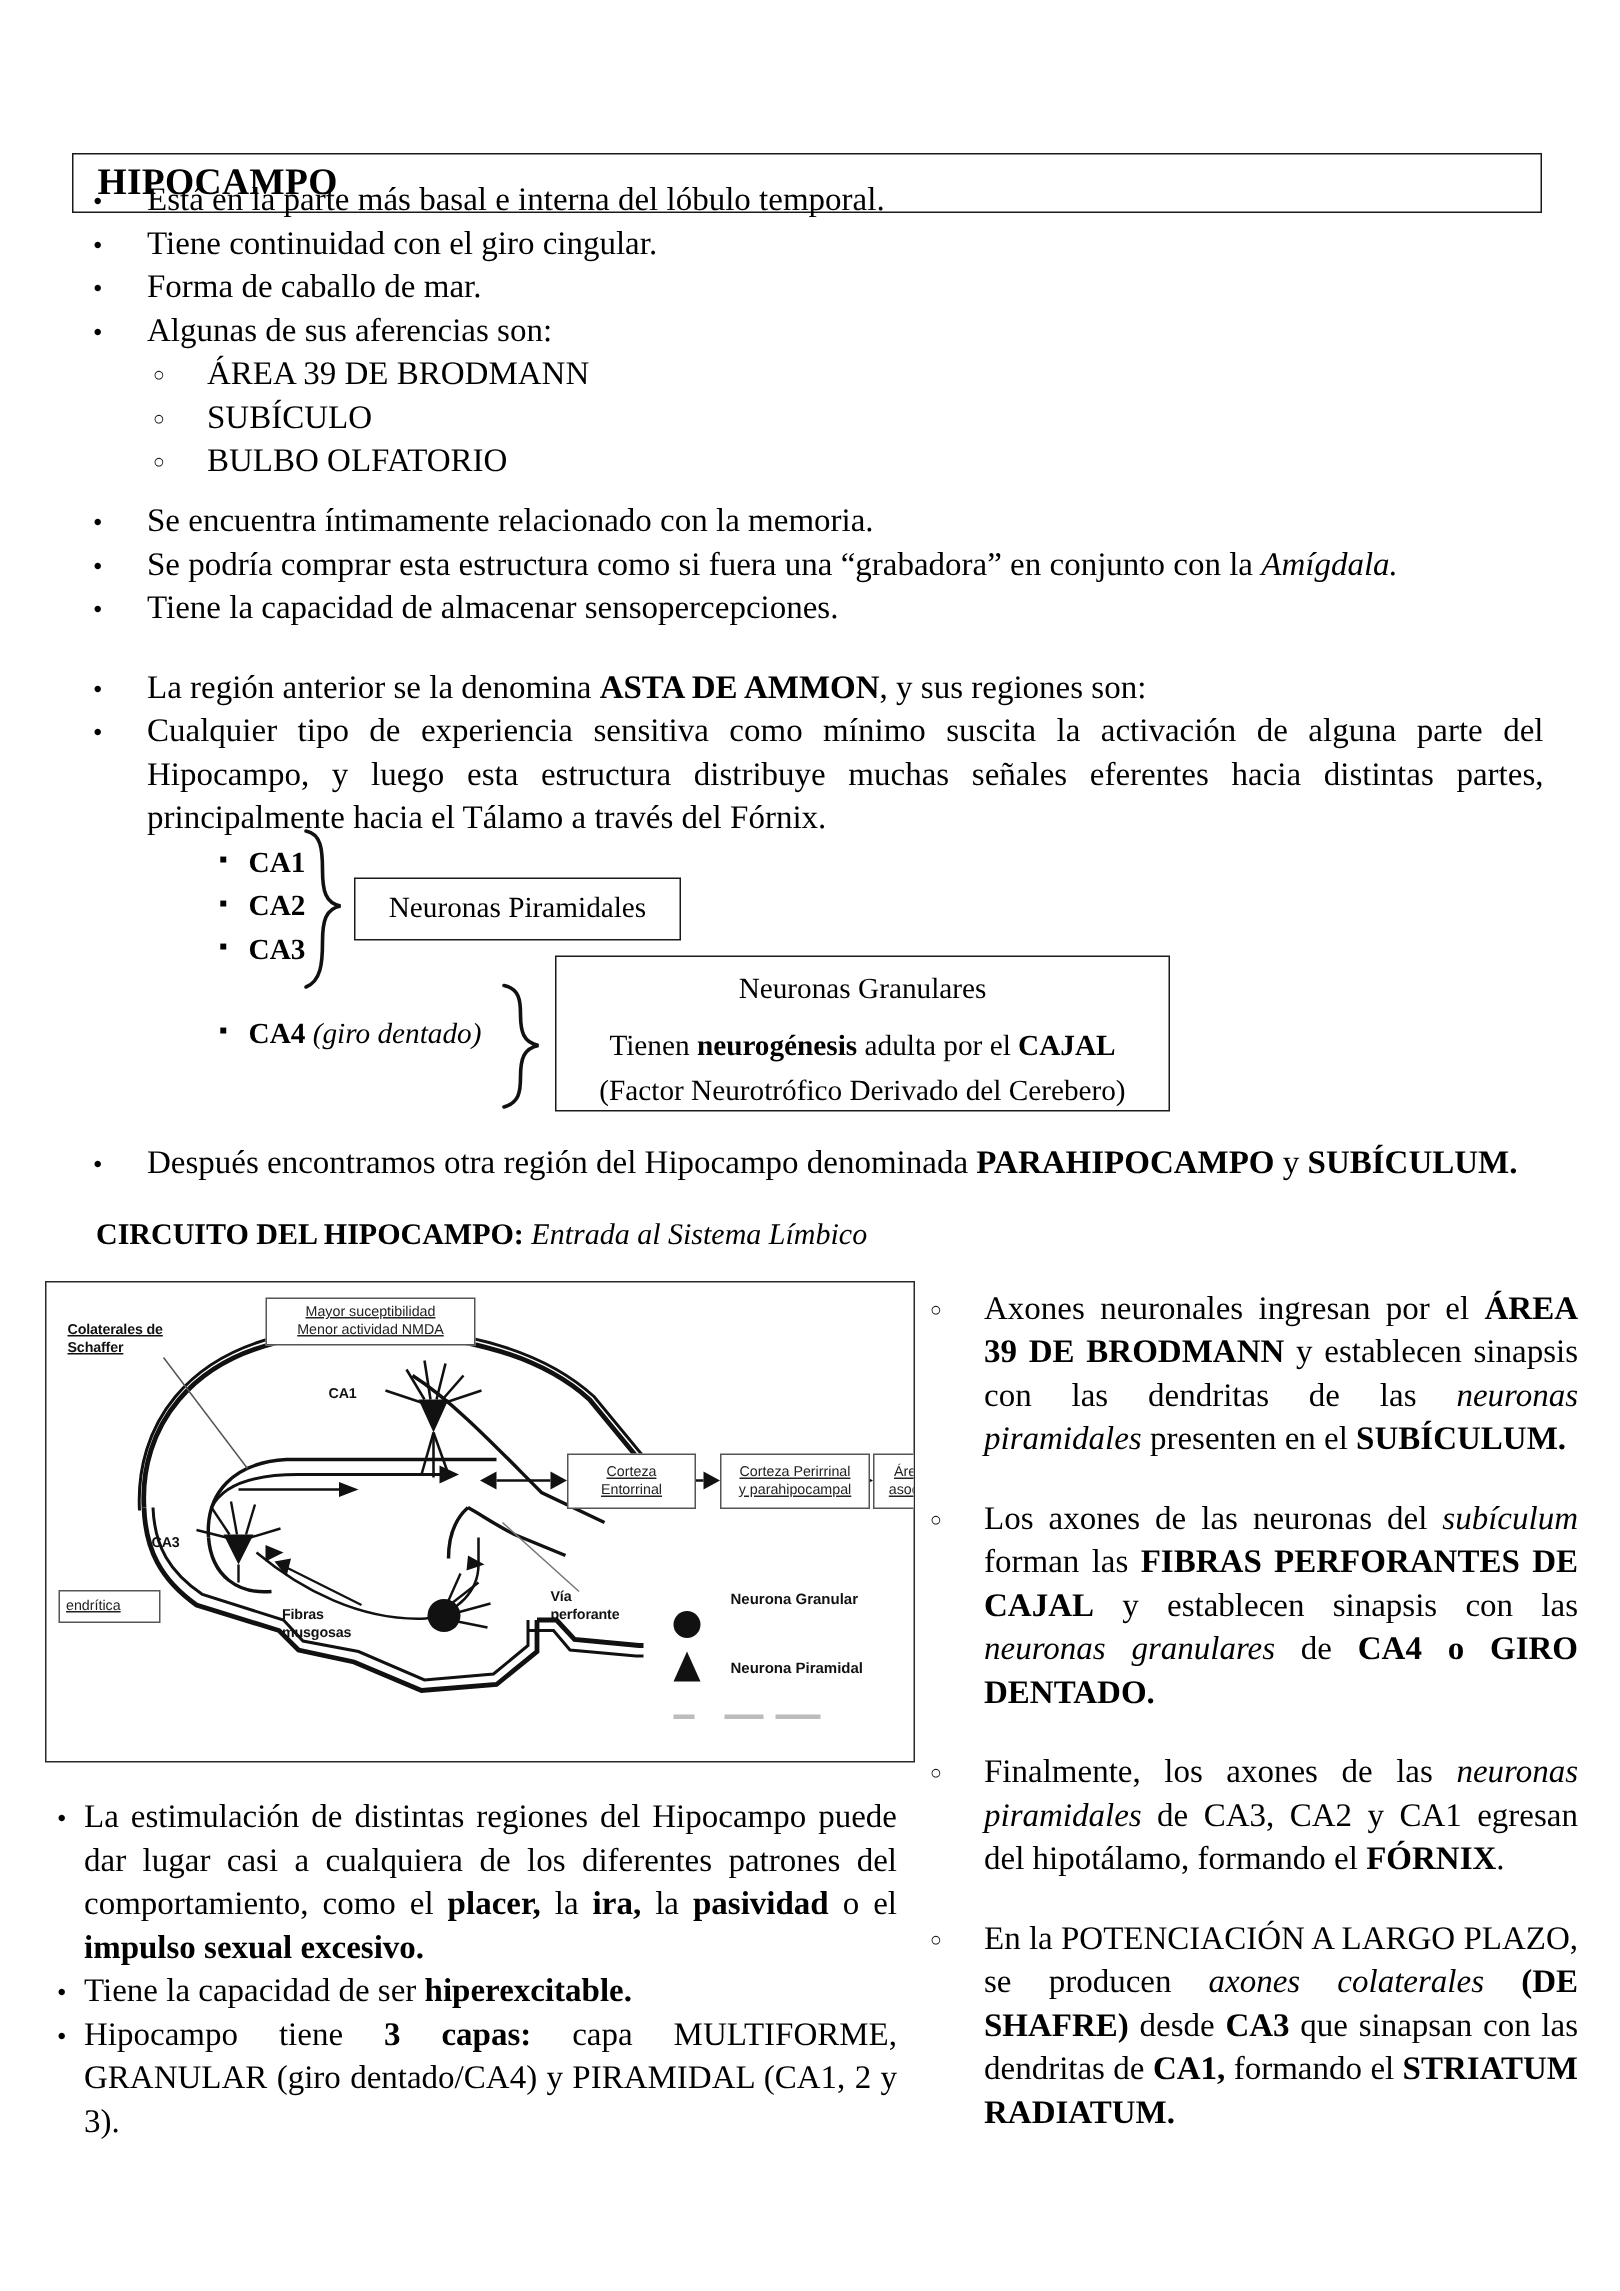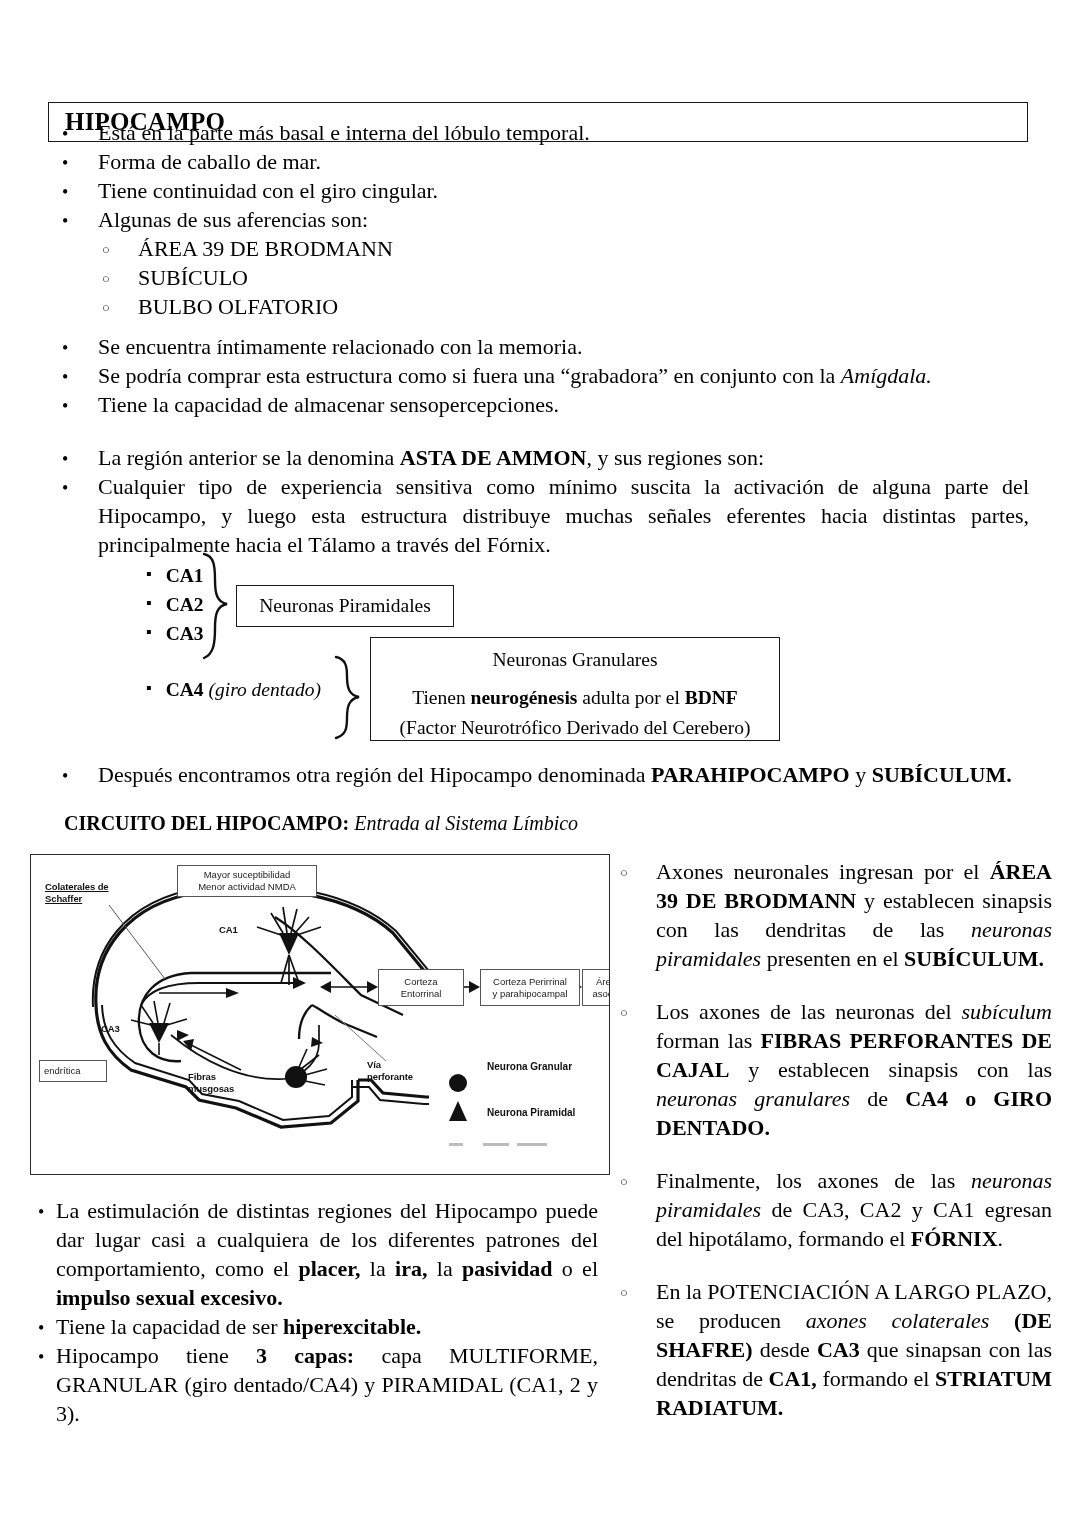--- a/index.html
+++ b/index.html
@@ -112,20 +112,21 @@
     background: #fff;
     font-family: "Liberation Sans", sans-serif;
     font-size: 9.5px;
     line-height: 12px;
     text-align: center;
     color: #222;
     display: flex;
     align-items: center;
     justify-content: center;
     padding: 2px;
+    text-decoration: underline;
   }
   .legend-txt {
     position: absolute;
     font-family: "Liberation Sans", sans-serif;
     font-size: 10px;
     font-weight: bold;
     color: #111;
   }
 
   .col-right { position: absolute; left: 620px; top: 857px; width: 432px; }
@@ -151,25 +152,25 @@
     <div class="title-text">HIPOCAMPO</div>
   </div>
 
   <div class="blk" style="left:62px; top:118px; width:980px;">
     <div class="li">
       <span class="bullet dot"></span>
       <span class="body">Está en la parte más basal e interna del lóbulo temporal.</span>
     </div>
     <div class="li">
       <span class="bullet dot"></span>
+      <span class="body">Tiene continuidad con el giro cingular.</span>
+    </div>
+    <div class="li">
+      <span class="bullet dot"></span>
       <span class="body">Forma de caballo de mar.</span>
-    </div>
-    <div class="li">
-      <span class="bullet dot"></span>
-      <span class="body">Tiene continuidad con el giro cingular.</span>
     </div>
     <div class="li">
       <span class="bullet dot"></span>
       <span class="body">Algunas de sus aferencias son:</span>
     </div>
 
     <div class="li" style="margin-left:40px;">
       <span class="bullet circ"></span>
       <span class="body">ÁREA 39 DE BRODMANN</span>
     </div>
@@ -229,21 +230,21 @@
       <path d="M 6 3 C 16 5, 17 13, 17 22 C 17 34, 19 41, 29 43 C 19 45, 17 52, 17 64 C 17 74, 16 81, 6 84" fill="none" stroke="#111" stroke-width="2.4" stroke-linecap="round"></path>
     </svg>
 
     <div class="box" style="left:236px; top:585px; width:218px; height:42px; line-height:40px;">
       <span>Neuronas Piramidales</span>
     </div>
 
     <div class="box" style="left:370px; top:637px; width:410px; height:104px; padding-top:7px;">
       <div>Neuronas Granulares</div>
       <div style="height:8px;"></div>
-      <div><span>Tienen </span><b>neurogénesis</b><span> adulta por el </span><b>BDNF</b></div>
+      <div><span>Tienen </span><b>neurogénesis</b><span> adulta por el </span><b>CAJAL</b></div>
       <div>(Factor Neurotrófico Derivado del Cerebero)</div>
     </div>
   </div>
 
   <div class="blk" style="left:62px; top:760px; width:967px;">
     <div class="li">
       <span class="bullet dot"></span>
       <span class="body"><span>Después encontramos otra región del Hipocampo denominada </span><b>PARAHIPOCAMPO</b><span> y </span><b>SUBÍCULUM.</b></span>
     </div>
   </div>

